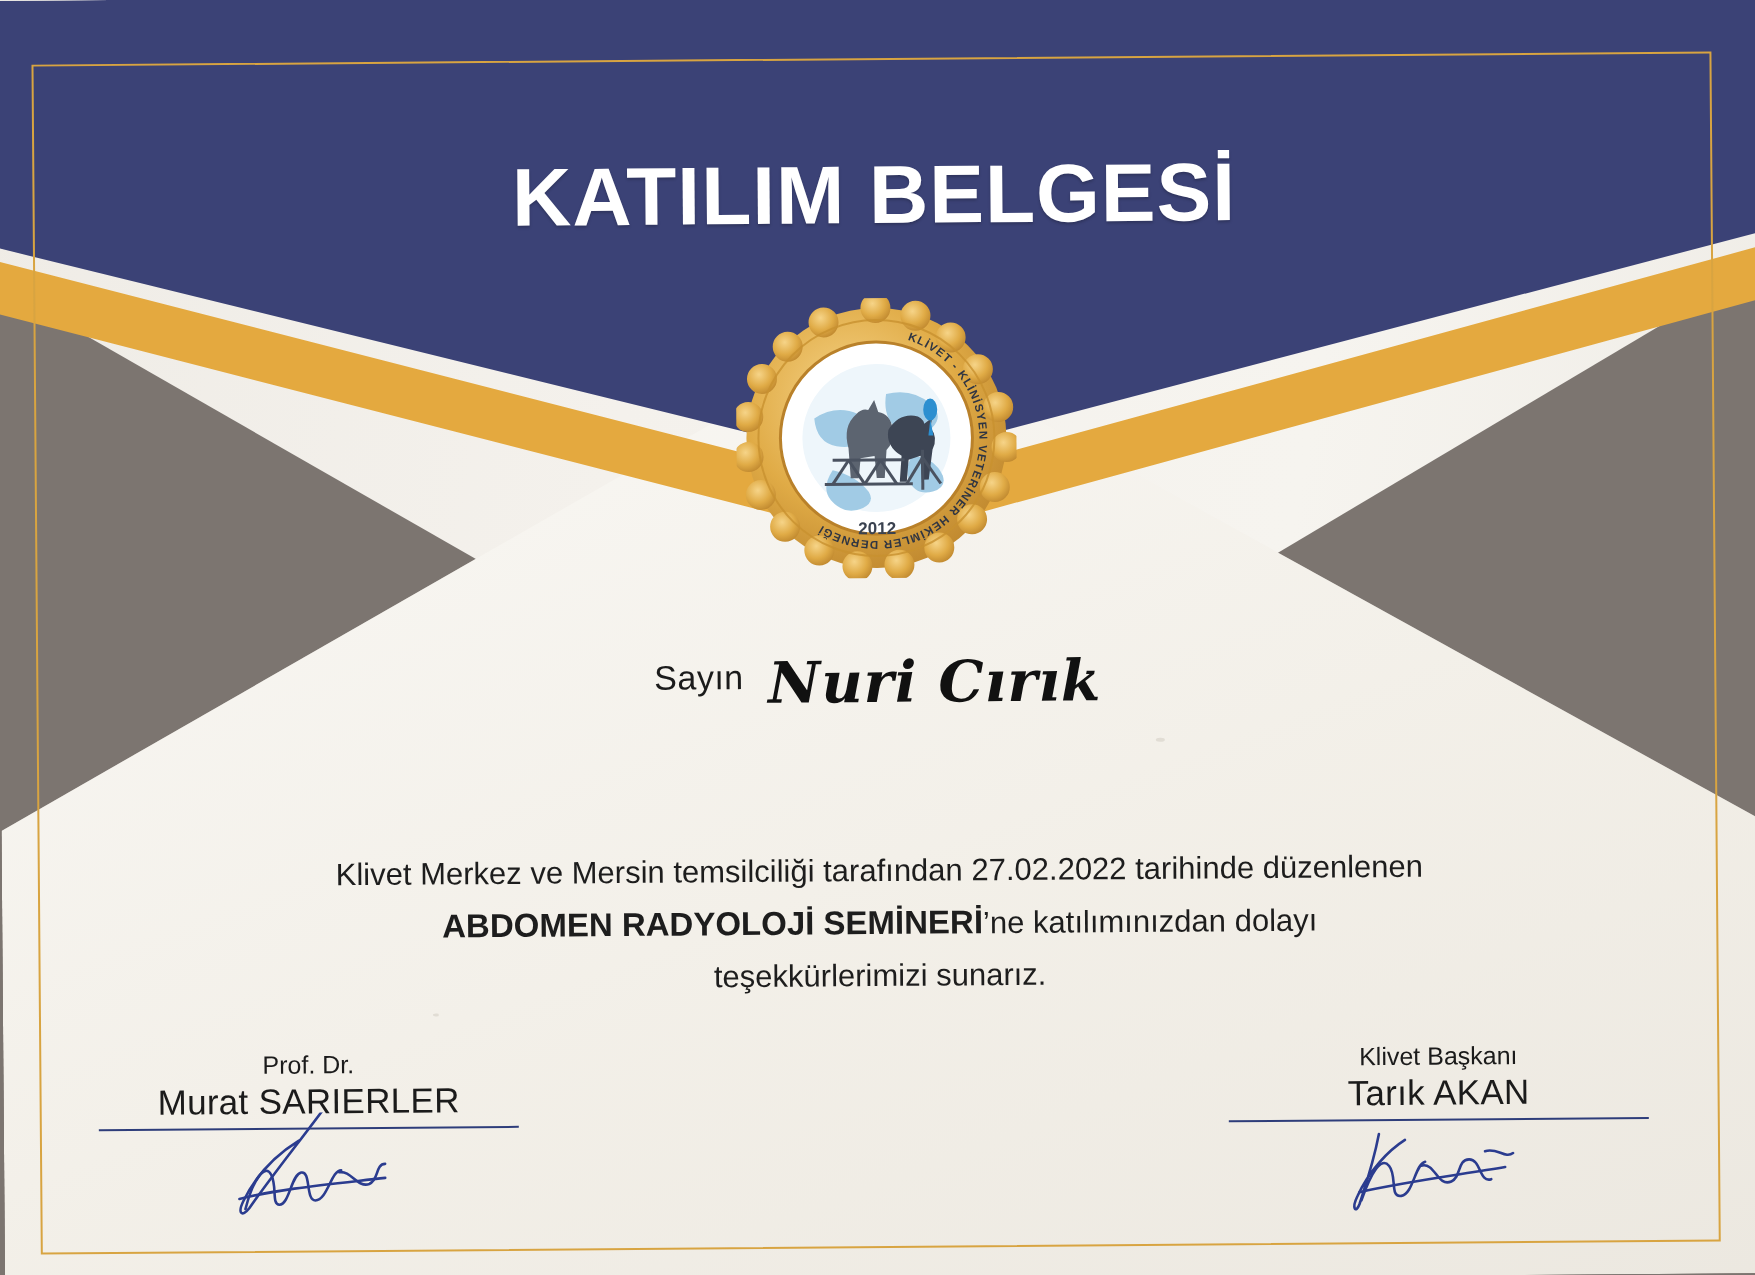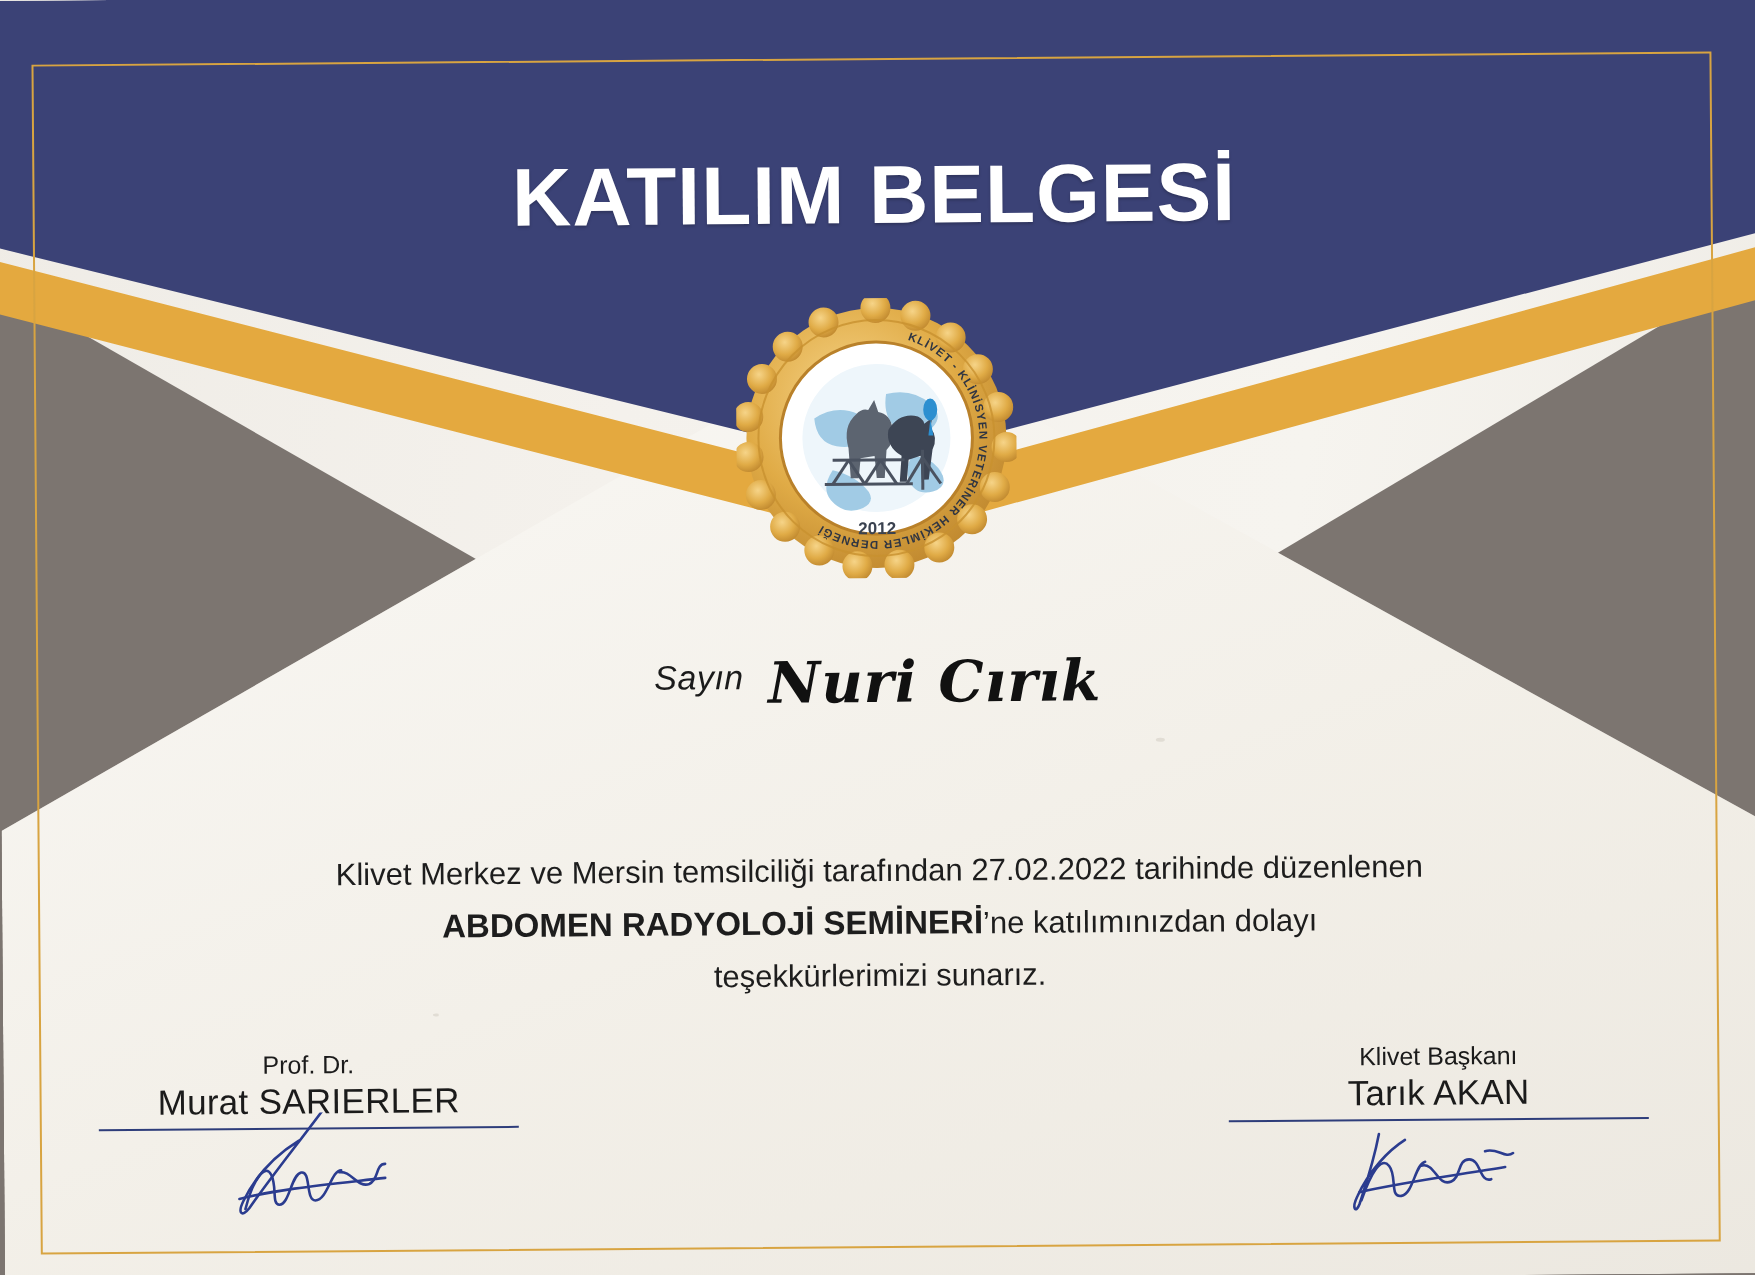--- a/index.html
+++ b/index.html
@@ -139,21 +139,20 @@
     top: 648px;
     left: 0;
     width: 1755px;
     text-align: center;
     color: #1b1b1b;
   }
   .salutation .sayin {
     font-size: 34px;
     vertical-align: 14px;
     letter-spacing: 0.5px;
-    font-style: italic;
   }
   .salutation .name {
     font-family: "DejaVu Serif", serif;
     font-style: italic;
     font-weight: bold;
     font-size: 57px;
     margin-left: 20px;
     letter-spacing: 1px;
     color: #111;
   }

